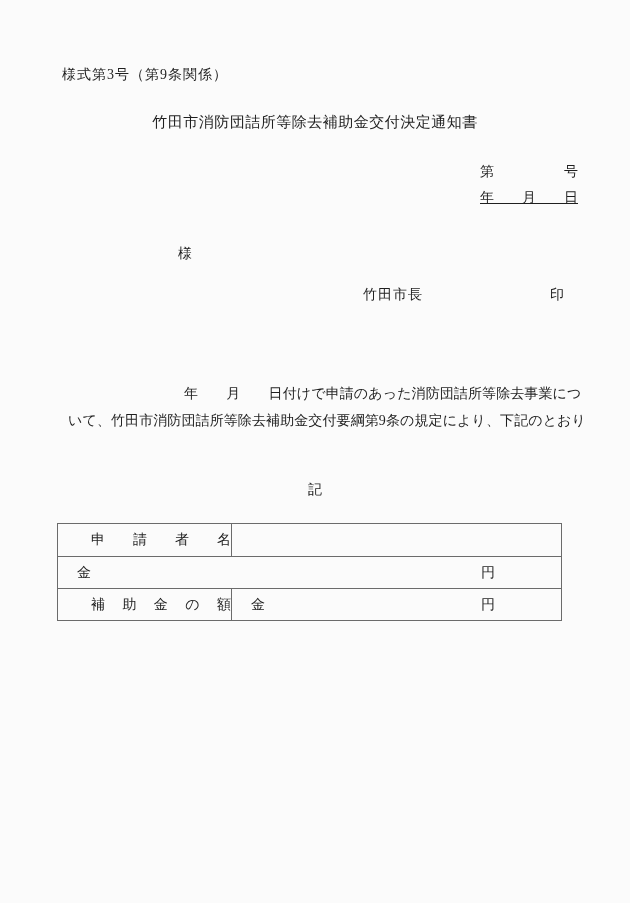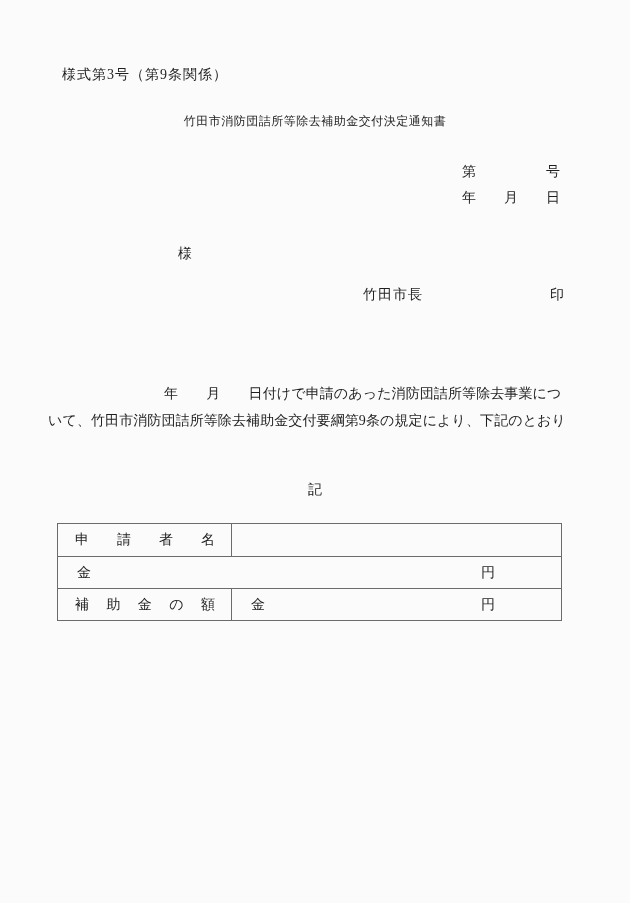--- a/index.html
+++ b/index.html
@@ -26,46 +26,46 @@
 
   .form-number {
     position: absolute;
     left: 62px; top: 66px;
     letter-spacing: 1px;
   }
   .doc-title {
     position: absolute;
     left: 0; right: 0; top: 113px;
     text-align: center;
-    font-size: 12px;
+    font-size: 15px;
     letter-spacing: 0.5px;
   }
   .right-line {
     position: absolute;
-    right: 70px;
+    right: 52px;
     text-align: center;
   }
   .doc-number-line { top: 163px; }
-  .date-line { top: 189px; }
+  .date-line { top: 189px; text-decoration: underline; }
 
   .recipient-line {
     position: absolute;
     left: 178px; top: 245px;
   }
   .sender-row {
     position: absolute;
     left: 0; right: 1px; top: 286px;
     height: 18px;
   }
   .sender-name { position: absolute; left: 363px; letter-spacing: 1px; }
   .seal-mark   { position: absolute; right: 65px; }
 
   .body-paragraph {
     position: absolute;
-    left: 48px; right: 60px; top: 380px;
+    left: 68px; right: 60px; top: 380px;
     line-height: 27px;
     letter-spacing: 0.1px;
   }
   .body-line { white-space: pre; }
   .body-line.indent { padding-left: 116px; }
 
   .record-marker {
     position: absolute;
     left: 0; right: 0; top: 481px;
     text-align: center;
@@ -82,20 +82,21 @@
     height: 32px;
     align-items: stretch;
   }
   .grant-row + .grant-row { border-top: 1px solid var(--border); }
   .cell-label {
     width: 174px;
     border-right: 1px solid var(--border);
     display: flex;
     align-items: center;
     padding-left: 17px;
+    justify-content: flex-end;
   }
   .cell-label .label-text {
     display: inline-block;
     width: 140px;
   }
   .cell-label .label-text.spread {
     text-align: justify;
     text-align-last: justify;
     text-justify: inter-character;
   }

